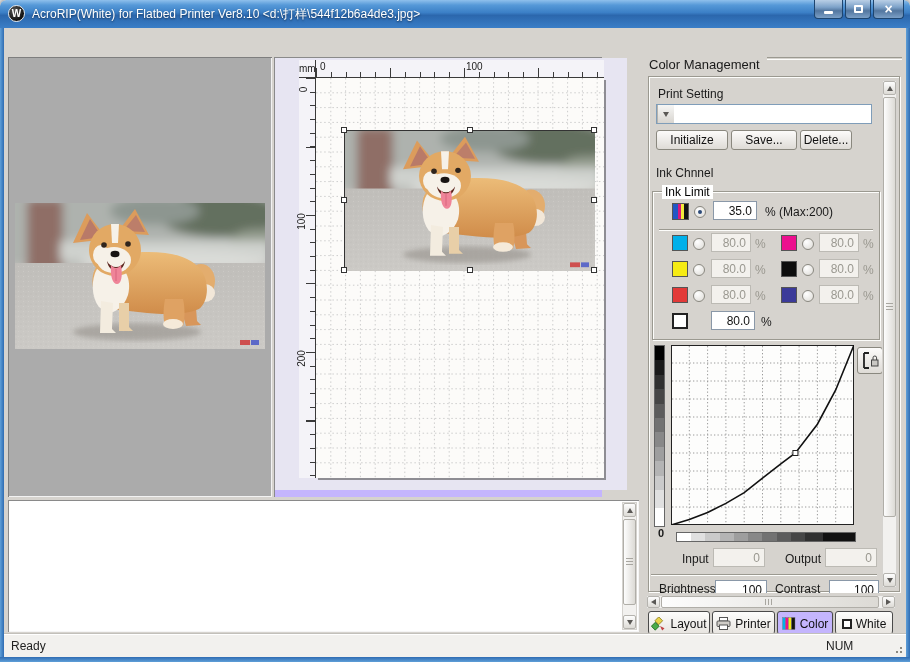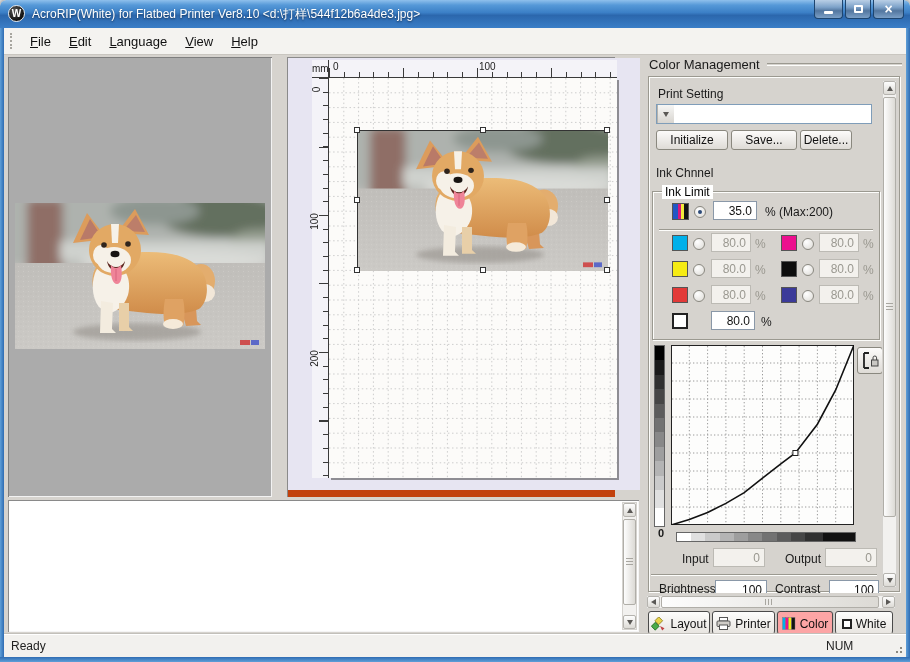--- a/index.html
+++ b/index.html
@@ -38,21 +38,21 @@
   .menu-item { padding:4px 9px; font-size:13px; color:#111; cursor:default; }
   .menu-item span { display:inline-block; }
   .menu-item span::first-letter { text-decoration:underline; }
 
   
   #preview-panel { left:8px; top:57px; width:264px; height:440px; background:#ababab;
     box-shadow:inset 1px 1px 0 #7e7e7e, inset -1px -1px 0 #f2f2f2; }
   #preview-image { left:7px; top:146px; width:250px; height:146px; overflow:hidden; }
 
   
-  #canvas-panel { left:287px; top:57px; width:328px; height:440px; background:#c2410c;
+  #canvas-panel { left:274px; top:57px; width:328px; height:440px; background:#c4b5fd;
     box-shadow:inset 1px 1px 0 #8a8a8a; }
   #canvas-bg { left:1px; top:1px; width:352px; height:432px; background:#e7e5f2; }
   #ruler-corner { left:25px; top:3px; width:17px; height:18px; background:#f4f3f8;
     border-bottom:1px solid #3a3a3a; border-right:1px solid #3a3a3a;
     font-size:10px; color:#222; text-align:center; line-height:18px; }
   #h-ruler { left:42px; top:3px; width:288px; height:18px; background-color:#f4f3f8;
     border-bottom:1px solid #3a3a3a;
     background-image:
       repeating-linear-gradient(to right,#3a3a3a 0 1px,transparent 1px 14.8px),
       repeating-linear-gradient(to right,#3a3a3a 0 1px,transparent 1px 74px);
@@ -82,21 +82,21 @@
   .tri-down { width:0;height:0;border-left:3.5px solid transparent;border-right:3.5px solid transparent;border-top:5px solid #5a5855;}
   .tri-left { width:0;height:0;border-top:3.5px solid transparent;border-bottom:3.5px solid transparent;border-right:5px solid #5a5855;}
   .tri-right{ width:0;height:0;border-top:3.5px solid transparent;border-bottom:3.5px solid transparent;border-left:5px solid #5a5855;}
   .sb-thumb { position:absolute; background:linear-gradient(90deg,#fdfdfd,#dcdad5);
     border:1px solid #b0aea8; border-radius:2px; cursor:grab; }
   .grip-v { position:absolute; top:2px; bottom:2px; left:50%; margin-left:-5px; width:9px;
     background:repeating-linear-gradient(to right,#a8a6a0 0 1px,transparent 1px 3px); }
 
   
   #right-panel { left:643px; top:55px; width:263px; height:581px; background:#d6d3ce; }
-  #cm-header { left:6px; top:2px; right:4px; display:flex; align-items:center; gap:7px; }
+  #cm-header { left:6px; top:2px; right:4px; display:flex; align-items:flex-start; gap:7px; }
   #cm-header .hdr-text { font-size:13px; color:#1a1a1a; white-space:nowrap; }
   .etch-line { flex:1; height:3px; border-top:1px solid #9b9990; border-bottom:1px solid #fdfdfb; }
   .groupbox { border:1px solid #9b9990; box-shadow:inset 1px 1px 0 #fdfdfb, 1px 1px 0 #fdfdfb; }
   #cm-group { left:5px; top:21px; width:252px; height:516px; }
 
   .lbl { position:absolute; font-size:12px; color:#1a1a1a; white-space:nowrap; }
   .combo { position:absolute; height:20px; background:#fff; border:1px solid #7f9db9; display:flex; align-items:center; }
   .combo-text { flex:1; font-size:12px; padding-left:4px; color:#111; }
   .combo-btn { width:17px; height:18px; background:linear-gradient(180deg,#f6f6f5,#d8d5d0);
     border-left:1px solid #b5b3ae; display:flex; align-items:center; justify-content:center; cursor:pointer; }
@@ -126,21 +126,21 @@
   #curve-grid line { stroke:#9a9a9a; stroke-width:1; stroke-dasharray:1.3 2.2; }
   #curve-zero { left:9px; top:450px; font-size:11px; font-weight:bold; }
   #link-btn { left:208px; top:270px; width:26px; height:27px; }
 
   #brightness-row { left:2px; top:503px; width:228px; height:13px; overflow:hidden; }
 
   
   .tab { position:absolute; top:556px; height:25px; background:linear-gradient(180deg,#fdfdfc,#e6e3de);
     border:1px solid #4a4a4a; border-radius:3px 3px 5px 5px; display:flex; align-items:center;
     justify-content:center; gap:4px; font-size:12px; color:#111; cursor:pointer; }
-  .tab.active { background:#fca5a5; box-shadow:0 1px 2px rgba(0,0,0,.25); }
+  .tab.active { background:#c4b5fd; box-shadow:0 1px 2px rgba(0,0,0,.25); }
   .white-sw { display:inline-block; width:10px; height:10px; background:#fff; border:2px solid #222; }
 
   
   #statusbar { left:4px; top:634px; width:902px; height:23px; background:#f2f1ee;
     border-top:1px solid #fff; box-shadow:0 -1px 0 #c2c0ba; font-size:12px; color:#222; }
   #resize-grip { right:3px; bottom:3px; width:10px; height:10px;
     background:
       radial-gradient(circle at 8px 8px,#8a8880 1px,transparent 1.4px),
       radial-gradient(circle at 8px 4px,#8a8880 1px,transparent 1.4px),
       radial-gradient(circle at 4px 8px,#8a8880 1px,transparent 1.4px); }
@@ -224,28 +224,20 @@
         <span class="glyph-max"></span>
       </div>
     <div id="btn-close" class="winbtn abs">
         <span class="glyph-close">×</span>
       </div>
   </div>
   <div id="edge-l" class="abs edge"></div>
   <div id="edge-r" class="abs edge"></div>
   <div id="edge-b" class="abs"></div>
 
-  <div id="menubar" class="abs">
-    <div id="menu-grip"></div>
-    <div class="menu-item"><span>File</span></div>
-    <div class="menu-item"><span>Edit</span></div>
-    <div class="menu-item"><span>Language</span></div>
-    <div class="menu-item"><span>View</span></div>
-    <div class="menu-item"><span>Help</span></div>
-  </div>
 
   <div id="preview-panel" class="abs">
     <div id="preview-image" class="abs">
       <svg width="250" height="146" viewBox="0 0 250 146">
           <use href="#corgi-art"></use>
         </svg>
     </div>
   </div>
 
   <div id="canvas-panel" class="abs">

